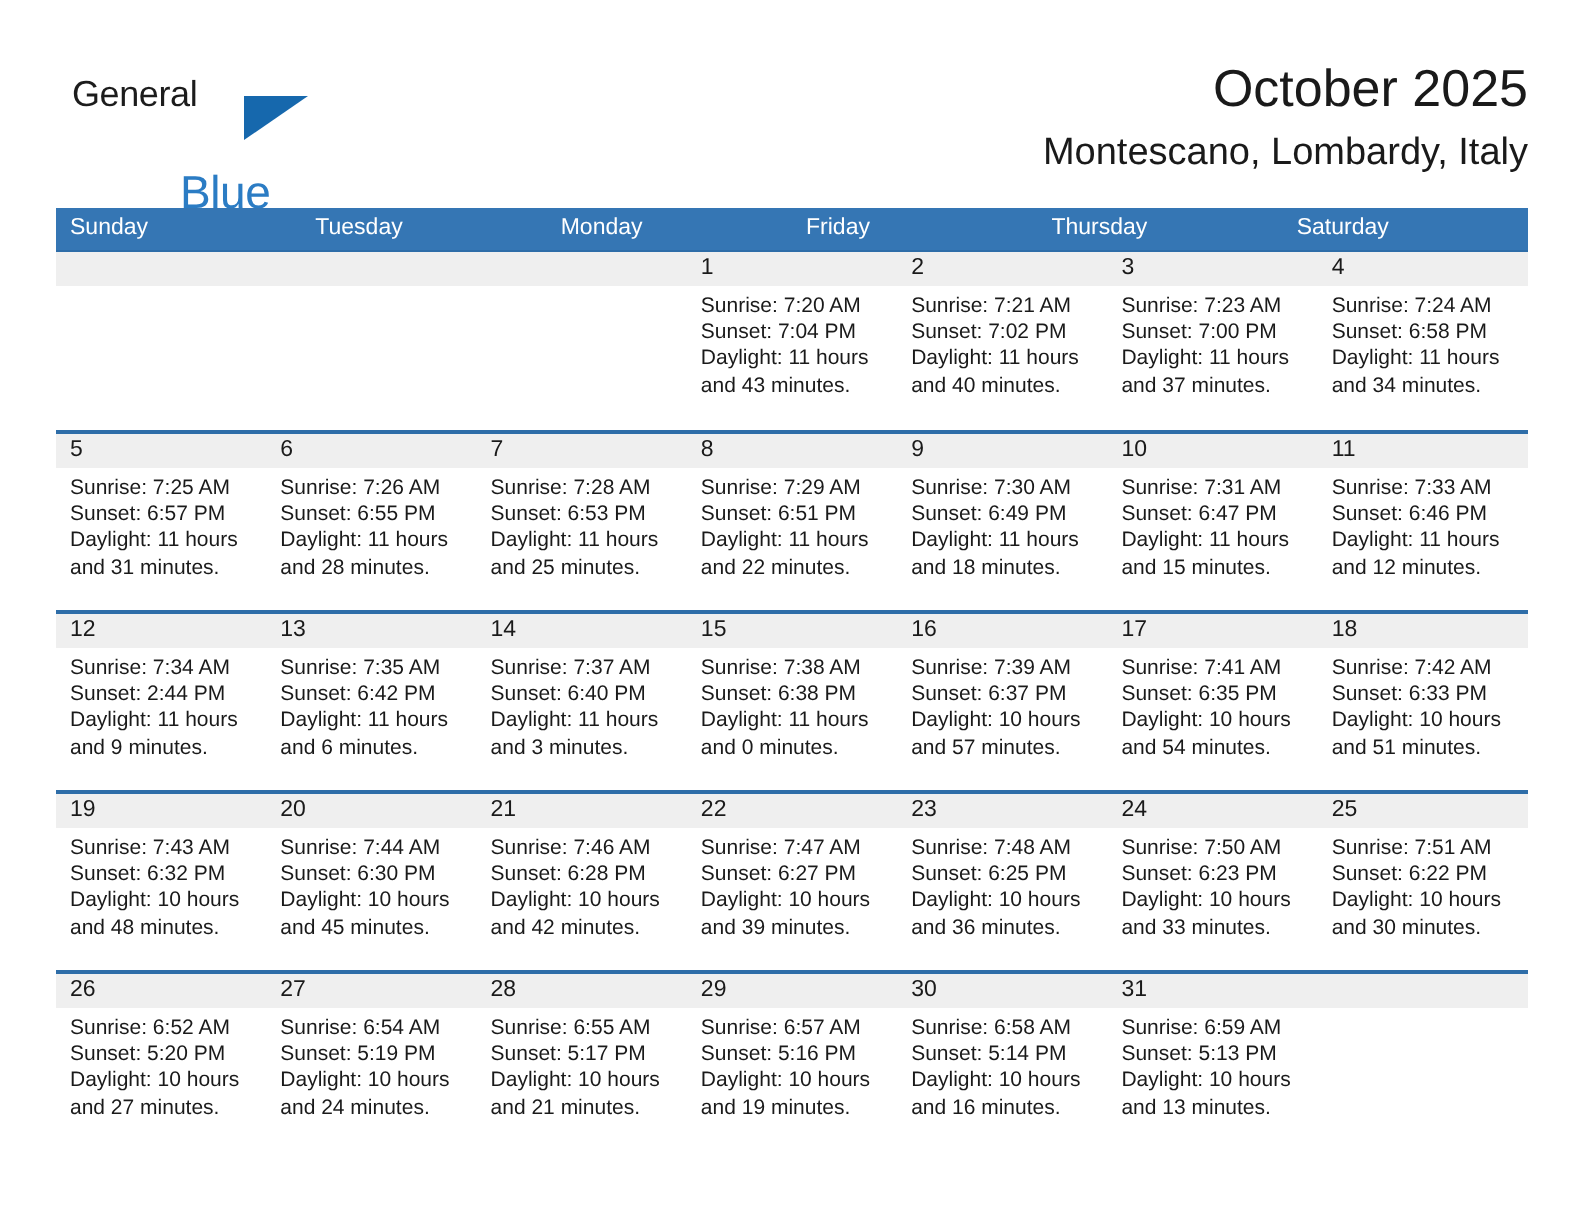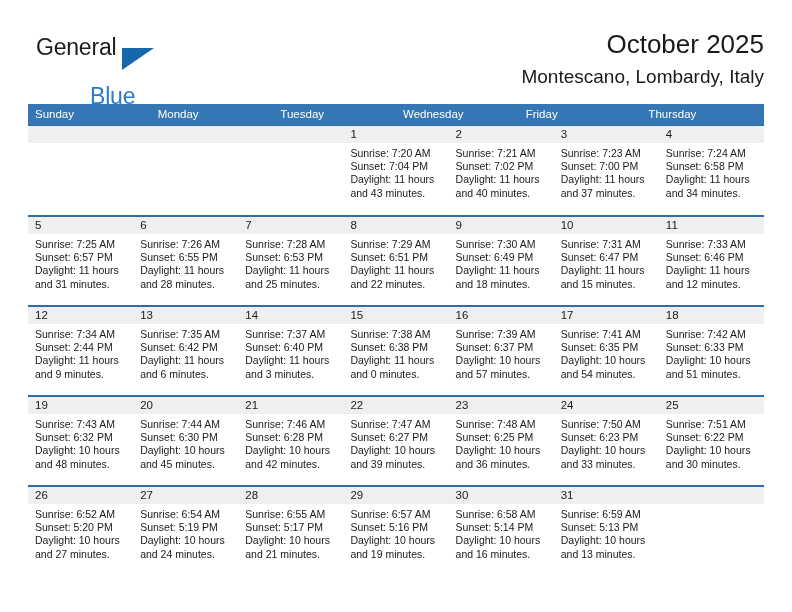--- a/index.html
+++ b/index.html
@@ -33,21 +33,21 @@
     position: absolute;
     left: 0;
     top: 6px;
     width: 230px;
     height: 60px;
   }
   .brand-general {
     position: absolute;
     left: 8px;
     top: 0px;
-    font-size: 23px;
+    font-size: 18px;
     color: #1c1c1c;
     letter-spacing: -0.2px;
     line-height: 26px;
   }
   .brand-blue {
     position: absolute;
     left: 62px;
     top: 21px;
     font-size: 23px;
     color: #2b7cc4;
@@ -163,25 +163,25 @@
     <div class="title-block">
       <div class="cal-title">October 2025</div>
       <div class="cal-subtitle">Montescano, Lombardy, Italy</div>
     </div>
 
   </div>
 
   <div class="calendar">
     <div class="weekday-row" id="weekday-row">
         <div class="weekday">Sunday</div>
+        <div class="weekday">Tuesday</div>
         <div class="weekday">Monday</div>
-        <div class="weekday">Tuesday</div>
-        <div class="weekday">Wednesday</div>
         <div class="weekday">Friday</div>
         <div class="weekday">Thursday</div>
+        <div class="weekday">Saturday</div>
       </div>
     <div id="weeks-container">
         <div class="week-row">
           <div class="day-cell empty">
             <div class="day-num-band">
               <div class="day-num"></div>
             </div>
             <div class="day-body"></div>
           </div>
           <div class="day-cell empty">

